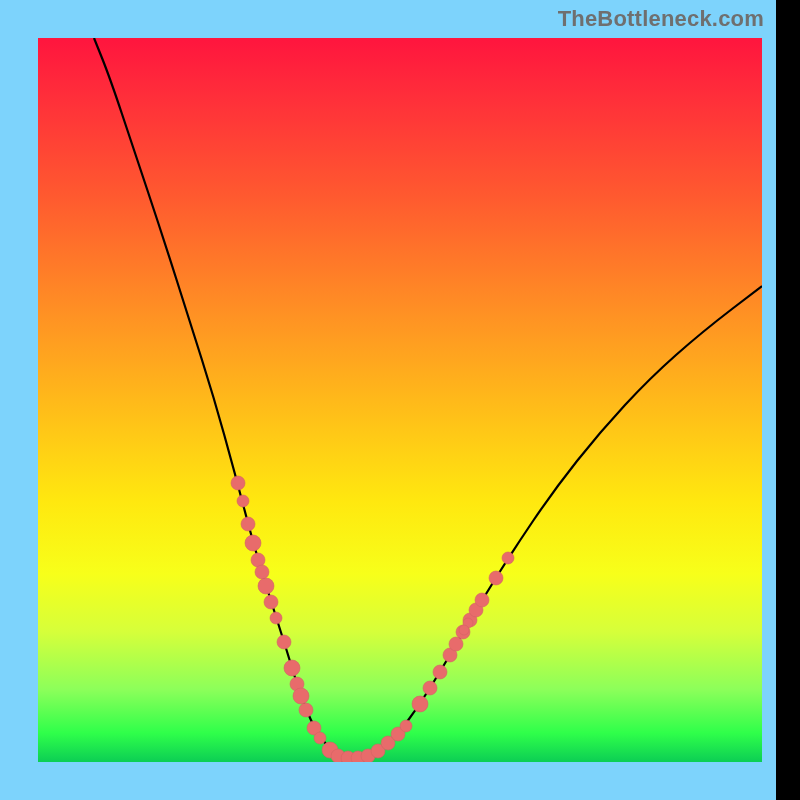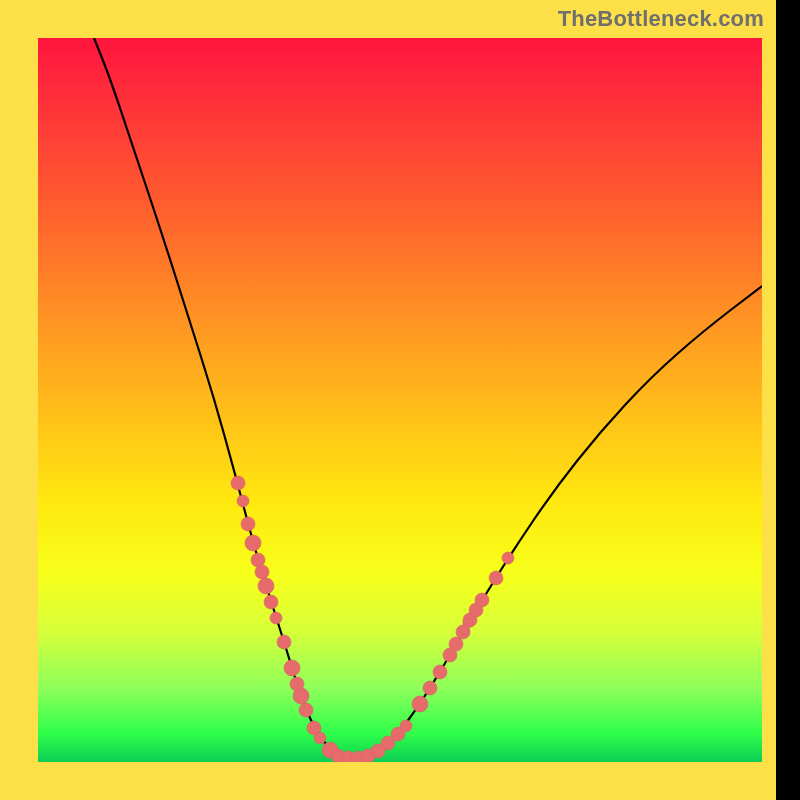--- a/index.html
+++ b/index.html
@@ -10,21 +10,21 @@
     background: #000;
     overflow: hidden;
     font-family: Arial, Helvetica, sans-serif;
   }
   .frame {
     position: absolute;
     left: 0;
     top: 0;
     width: 776px;
     height: 800px;
-    background: #fde047;
+    background: #7dd3fc;
   }
   .plot {
     position: absolute;
     left: 38px;
     top: 38px;
     width: 724px;
     height: 724px;
     
     background: linear-gradient(
       to bottom,

